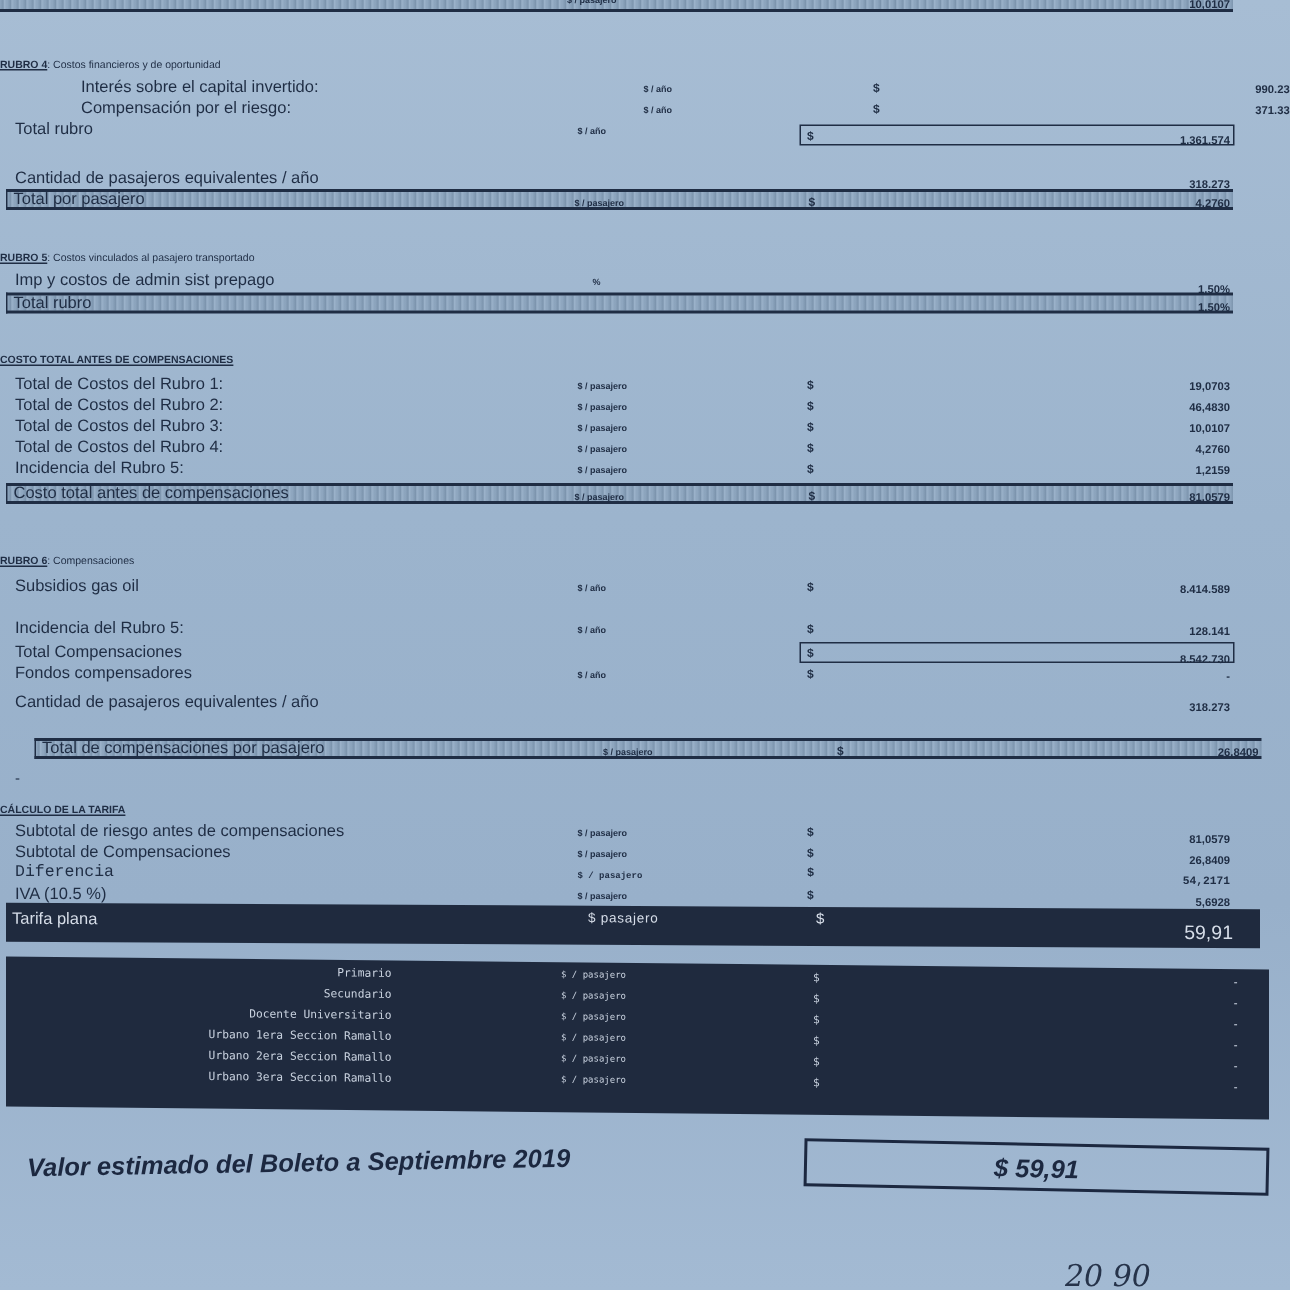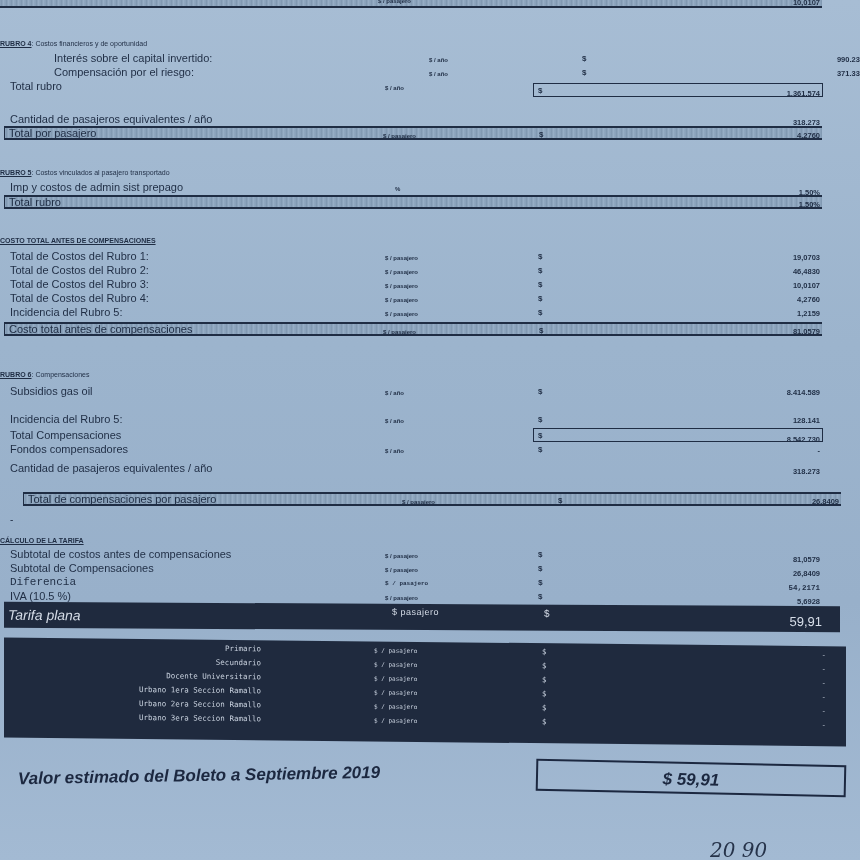--- a/index.html
+++ b/index.html
@@ -43,21 +43,21 @@
       background: repeating-linear-gradient(90deg, #8ea6bf 0px, #7d95ae 2px, #9ab1c9 3px, #8aa2bb 5px);
     }
     .topstrip .val { position: absolute; right: 2px; top: 4px; font-size: 7.5px; font-weight: bold; }
     .topstrip .unit { position: absolute; left: 378px; top: 4px; font-size: 6px; font-weight: bold; }
 
     .dark-row {
       position: absolute; left: 4px; top: 604px; width: 836px; height: 26px;
       background: #1f2a3e; color: #d6dde8;
       transform: skewY(0.3deg);
     }
-    .dark-row .label { position: absolute; left: 4px; top: 5px; font-size: 14px; font-style: italic; }
+    .dark-row .label { position: absolute; left: 4px; top: 5px; font-size: 11px; }
     .dark-row .unit { position: absolute; left: 355px; top: 3px; font-size: 9px; letter-spacing: 0.5px; padding-left: 33px; }
     .dark-row .cur { position: absolute; left: 540px; top: 3px; font-size: 10px; }
     .dark-row .val { position: absolute; right: 18px; top: 8px; font-size: 13px; }
 
     .dark-block {
       position: absolute; left: 4px; top: 642px; width: 842px; height: 100px;
       background: #1f2a3e; color: #c9d2df;
       transform: skewY(0.6deg);
       font-family: "DejaVu Sans Mono", monospace;
     }
@@ -221,21 +221,21 @@
     <span class="cur">$</span>
     <span class="val">26,8409</span>
   </div>
 
   <span class="dash-mark">-</span>
 
   <div class="heading" style="top:537px;">
     <span class="hk">CÁLCULO DE LA TARIFA</span>
   </div>
   <div class="row" style="top:548px;">
-    <span class="label">Subtotal de costos antes de compensaciones</span>
+    <span class="label">Subtotal de riesgo antes de compensaciones</span>
     <span class="unit">$ / pasajero</span>
     <span class="cur">$</span>
     <span class="val" style="top:6px;">81,0579</span>
   </div>
   <div class="row" style="top:562px;">
     <span class="label">Subtotal de Compensaciones</span>
     <span class="unit">$ / pasajero</span>
     <span class="cur">$</span>
     <span class="val" style="top:6px;">26,8409</span>
   </div>

